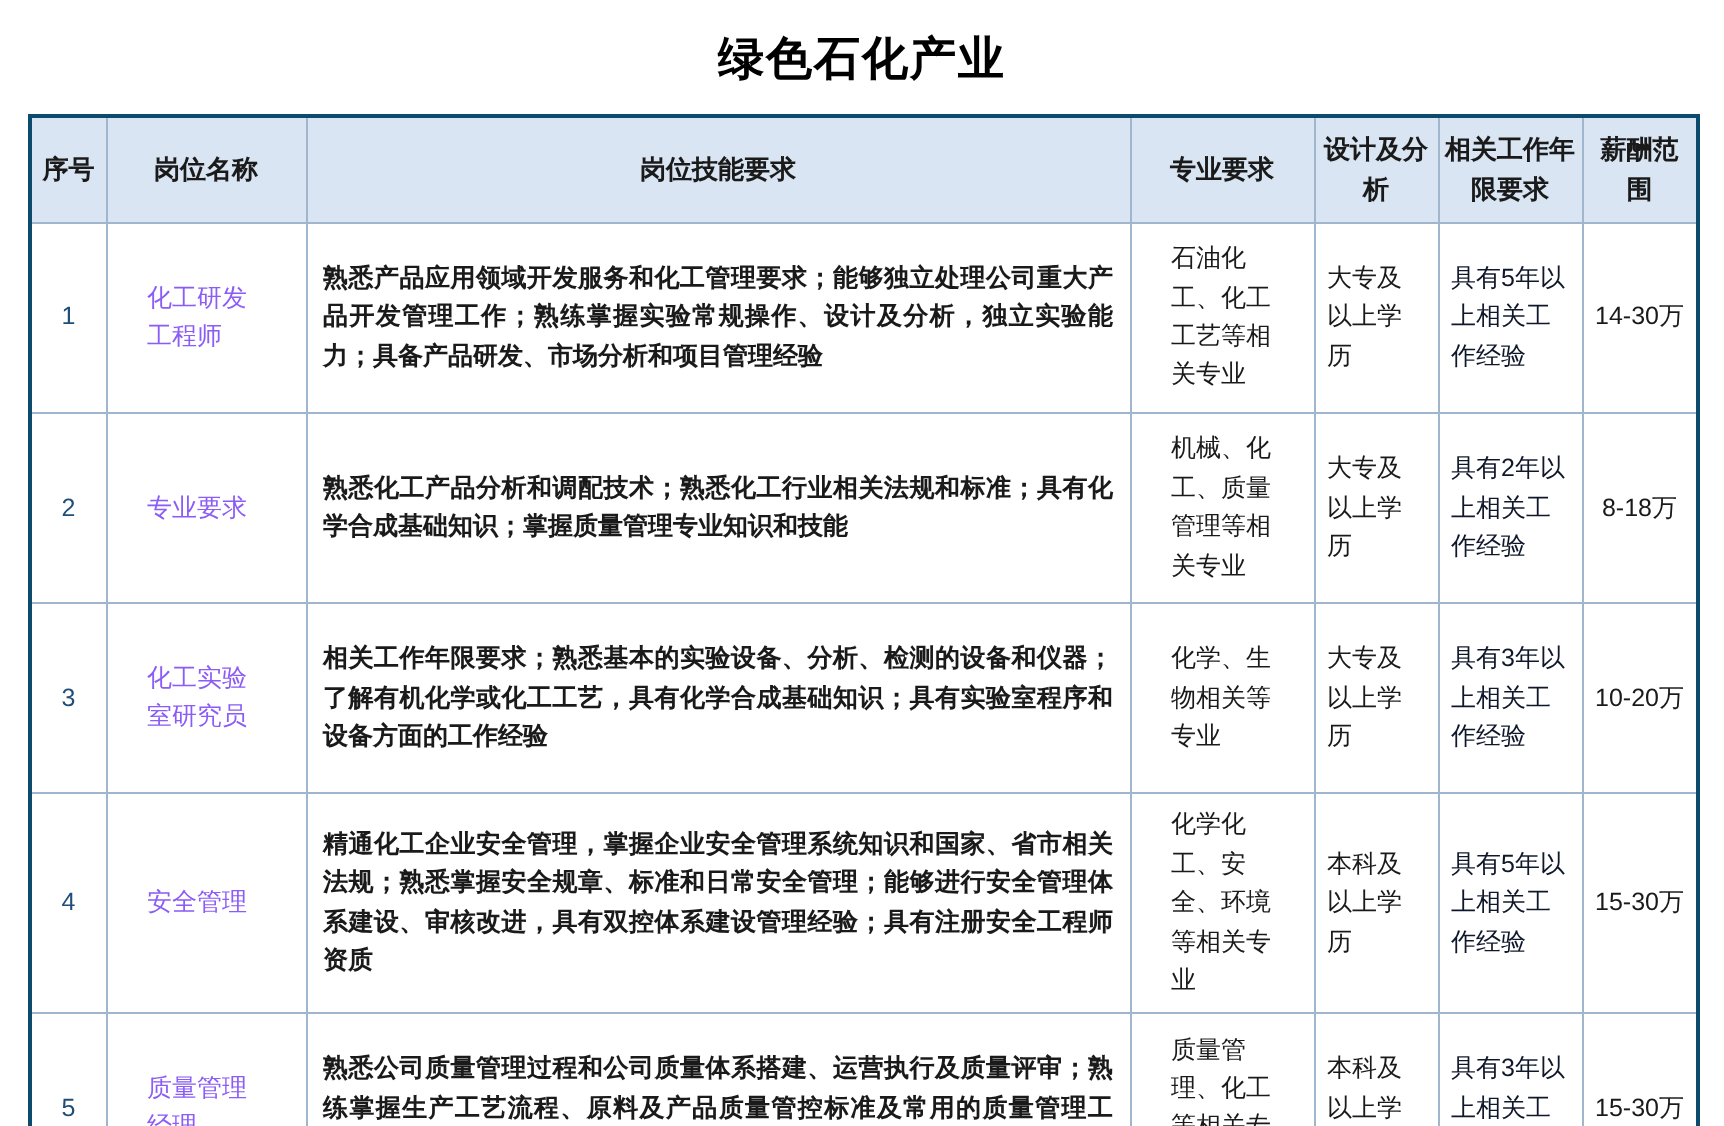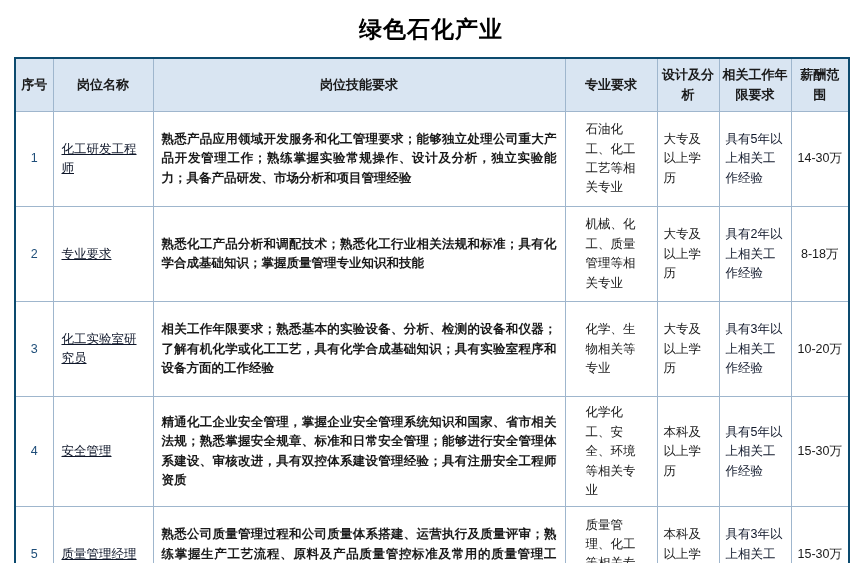--- a/index.html
+++ b/index.html
@@ -53,24 +53,23 @@
     height: 44px;
     padding: 4px 3px;
     font-size: 13px;
   }
   td.c-index {
     text-align: center;
     color: #1f4e79;
     font-size: 13px;
   }
   td.c-name {
-    color: #0f172a;
-    padding: 6px 8px;
+    color: #8b5cf6;
+    padding: 6px 20px;
     font-size: 13px;
-    text-decoration: underline;
   }
   td.c-skills {
     color: #1a1a1a;
     padding: 8px 8px;
     text-align: justify;
     line-height: 1.7;
     font-weight: bold;
   }
   td.c-major {
     color: #1a1a1a;

